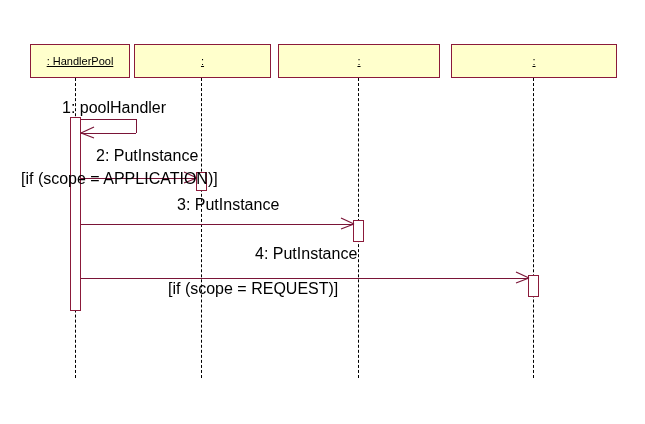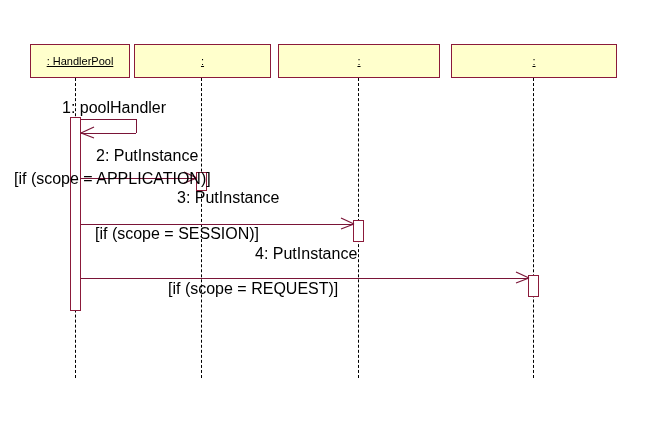--- a/index.html
+++ b/index.html
@@ -128,31 +128,30 @@
   </div>
 
   <div class="label" style="left:96px; top:149px;">2: PutInstance</div>
   <div class="msg-line" style="left:81px; top:178px; width:116px;"></div>
   <div class="arrowhead" style="left:197px; top:178px;">
     <svg width="16" height="14" viewBox="0 0 16 14">
       <path d="M 0 0 L -13 -6" stroke="#7a1437" stroke-width="1.2" fill="none"></path>
       <path d="M 0 0 L -13 5" stroke="#7a1437" stroke-width="1.2" fill="none"></path>
     </svg>
   </div>
-  <div class="label" style="left:14px; top:172px;">[if (scope = APPLICATION)]</div>
+  <div class="label" style="left:21px; top:172px;">[if (scope = APPLICATION)]</div>
 
-  <div class="label" style="left:177px; top:191px;">3: PutInstance</div>
+  <div class="label" style="left:177px; top:198px;">3: PutInstance</div>
   <div class="msg-line" style="left:81px; top:224px; width:273px;"></div>
   <div class="arrowhead" style="left:354px; top:224px;">
     <svg width="16" height="14" viewBox="0 0 16 14">
       <path d="M 0 0 L -13 -6" stroke="#7a1437" stroke-width="1.2" fill="none"></path>
       <path d="M 0 0 L -13 5" stroke="#7a1437" stroke-width="1.2" fill="none"></path>
     </svg>
   </div>
-  <div class="label" style="left:95px; top:227px;">[if (scope = SESSION)]</div>
 
   <div class="label" style="left:255px; top:247px;">4: PutInstance</div>
   <div class="msg-line" style="left:81px; top:278px; width:448px;"></div>
   <div class="arrowhead" style="left:529px; top:278px;">
     <svg width="16" height="14" viewBox="0 0 16 14">
       <path d="M 0 0 L -13 -6" stroke="#7a1437" stroke-width="1.2" fill="none"></path>
       <path d="M 0 0 L -13 5" stroke="#7a1437" stroke-width="1.2" fill="none"></path>
     </svg>
   </div>
   <div class="label" style="left:168px; top:282px;text-align:right;">[if (scope = REQUEST)]</div>

